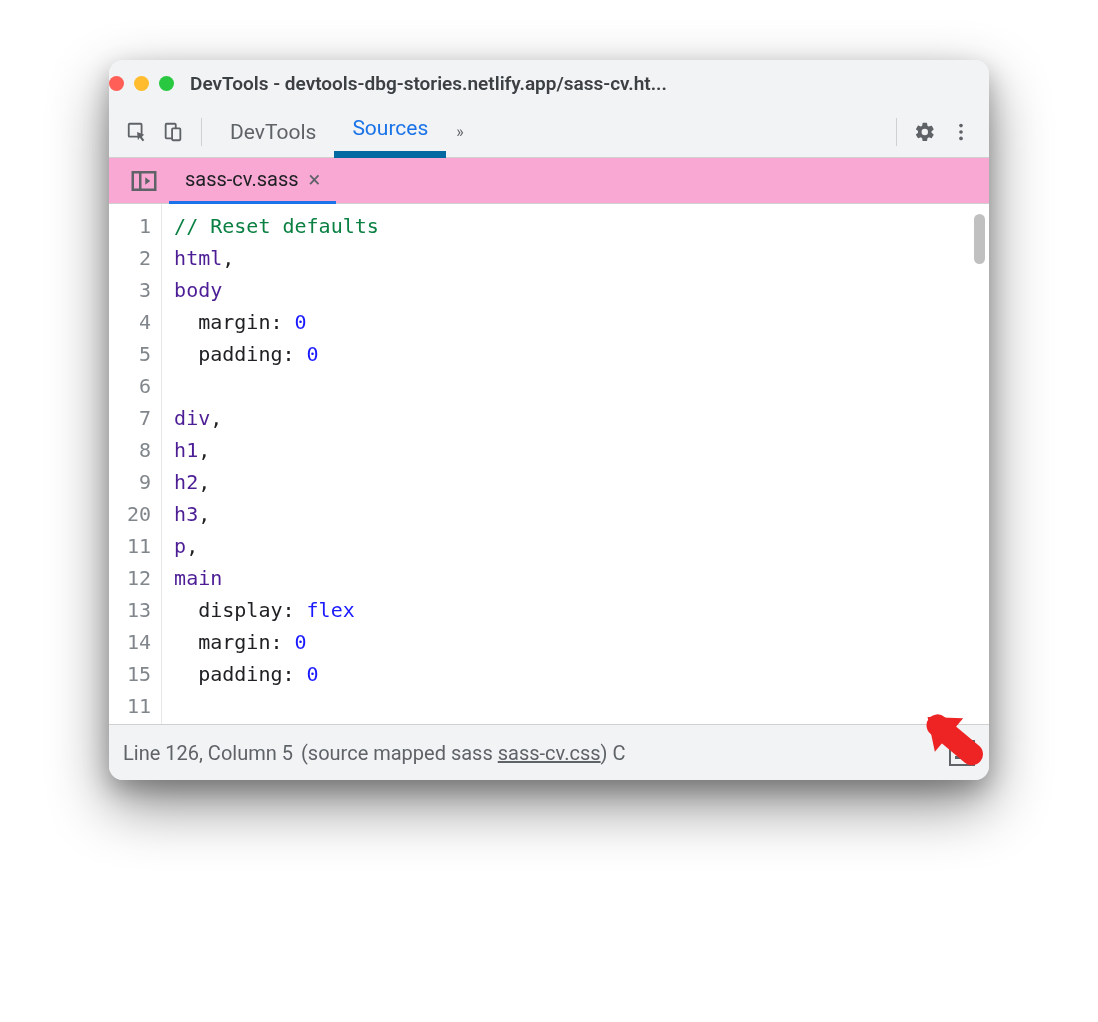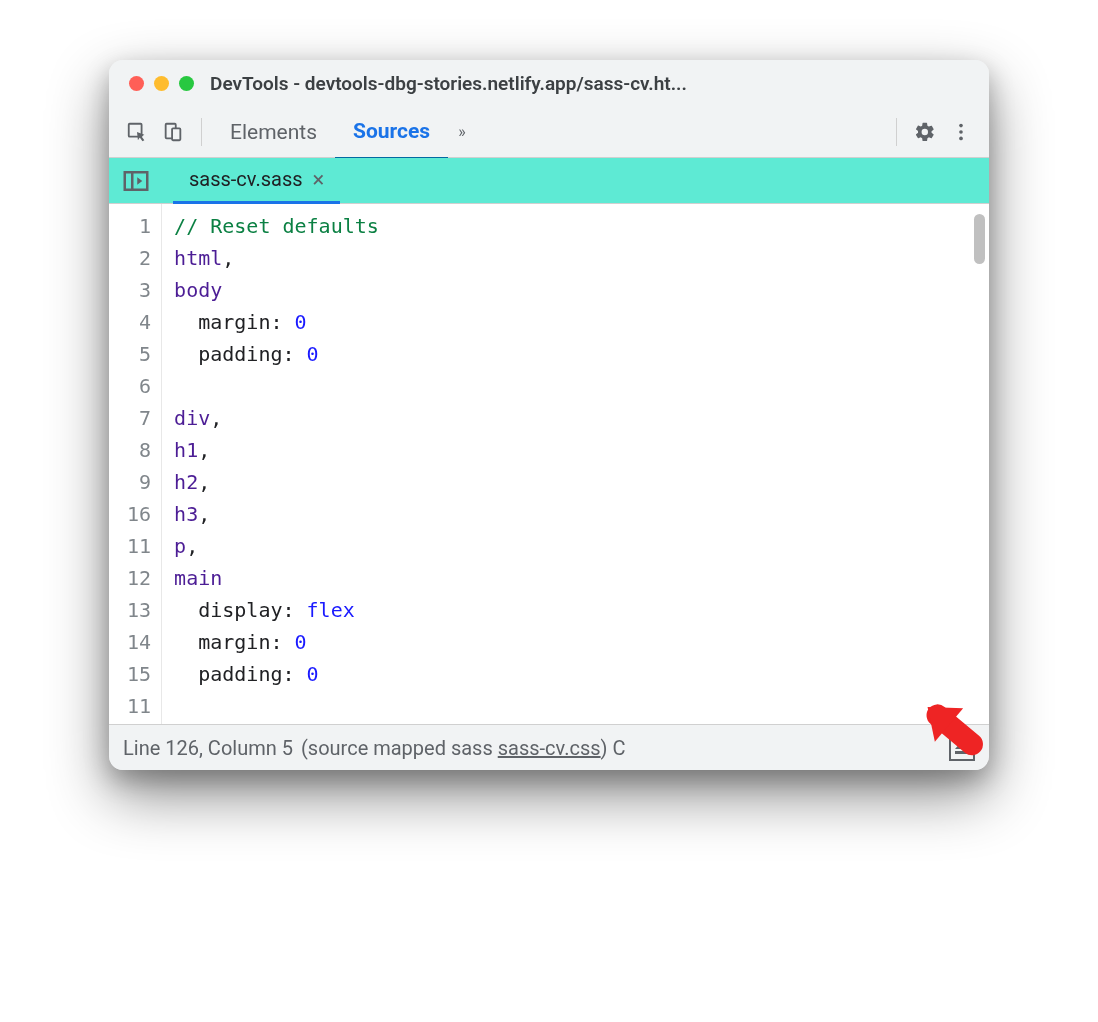--- a/index.html
+++ b/index.html
@@ -18,44 +18,44 @@
   background: #f1f3f4;
   border-radius: 14px;
   box-shadow: 0 25px 60px rgba(0,0,0,0.45), 0 10px 25px rgba(0,0,0,0.25);
   overflow: hidden;
   position: relative;
 }
 .titlebar {
   height: 46px;
   display: flex;
   align-items: center;
-  padding: 0 20px;
+  padding: 0 0;
   background: #f1f3f4;
 }
 .traffic { display: flex; gap: 10px; margin-right: 16px; }
 .dot { width: 15px; height: 15px; border-radius: 50%; }
 .dot.r { background:#ff5f57;} .dot.y{background:#febc2e;} .dot.g{background:#28c840;}
 .title { color:#3c4043; font-size:19px; font-weight:600; white-space:nowrap; overflow:hidden; text-overflow:ellipsis; flex:1;}
 .toolbar {
   height: 52px;
   background:#f1f3f4;
   border-bottom:1px solid #d0d0d0;
   display:flex; align-items:center;
   padding: 0 10px;
 }
 .tbicon { width:36px; height:36px; display:flex;align-items:center;justify-content:center;color:#5f6368; }
 .tbicon svg{width:22px;height:22px;}
 .vsep { width:1px; height:28px; background:#d0d0d0; margin:0 10px;}
 .tab { padding: 0 18px; font-size:21px; color:#5f6368; height:52px; display:flex;align-items:center; cursor:pointer;}
-.tab.active { color:#1a73e8; border-bottom:1px solid #0369a1; font-weight:700;}
+.tab.active { color:#1a73e8; border-bottom:7px solid #0369a1; font-weight:400;}
 .chev { margin-left:10px; color:#5f6368;}
 .spacer{flex:1;}
 .fileTabBar {
-  height: 46px; background:#5eead4; border-bottom:1px solid #d0d0d0;
-  display:flex; align-items:center; padding:0 12px;gap:12px;
+  height: 46px; background:#f9a8d4; border-bottom:1px solid #d0d0d0;
+  display:flex; align-items:center; padding:0 20px;
 }
 .panelToggle{width:30px;height:30px;display:flex;align-items:center;justify-content:center;color:#5f6368;margin-right:10px;}
 .fileTab {
   display:flex;align-items:center;gap:10px;
   padding:0 16px; height:46px;
   font-size:20px; color:#202124;
   border-bottom:3px solid #1a73e8;
 }
 .closeX{font-size:22px;color:#5f6368;cursor:pointer;}
 .editor {
@@ -68,21 +68,21 @@
   border-right:1px solid #e8e8e8; user-select:none; background:#fff;
 }
 .code { padding:6px 0 14px 12px; flex:1; white-space:pre; color:#202124; overflow:hidden;}
 .c-comment{color:#0b8043;}
 .c-tag{color:#4c1d95;}
 .c-prop{color:#202124;}
 .c-val{color:#1a1aff;}
 .c-punc{color:#202124;}
 .scrollThumb{position:absolute;top:10px;right:4px;width:11px;height:50px;background:#c0c0c0;border-radius:6px;}
 .statusbar{
-  height:46px;background:#f1f3f4;border-top:1px solid #d0d0d0;
+  height:56px;background:#f1f3f4;border-top:1px solid #d0d0d0;
   display:flex;align-items:center;padding:0 14px;
   font-size:20px;color:#5f6368;gap:8px;
 }
 .statusbar .link{text-decoration:underline;cursor:pointer;color:#5f6368;margin-top:48px;}
 .ejectIcon{width:26px;height:26px;border:2px solid #5f6368;display:flex;flex-direction:column;align-items:center;justify-content:center;gap:2px;}
 .ejectIcon .tri{width:0;height:0;border-left:7px solid transparent;border-right:7px solid transparent;border-bottom:8px solid #5f6368;}
 .ejectIcon .bar{width:14px;height:3px;background:#5f6368;}
 .arrow{
   position:absolute; right:-10px; bottom:-5px; width:100px;height:100px;
   pointer-events:none;
@@ -109,21 +109,21 @@
           <path d="M12 12 l8 3 -3 2 3 4 -2 1 -3-4 -2 3 z" fill="currentColor" stroke="none"></path>
         </svg>
     </div>
     <div class="tbicon">
       <svg viewBox="0 0 24 24" fill="none" stroke="currentColor" stroke-width="2">
           <rect x="4" y="3" width="11" height="16" rx="1"></rect>
           <rect x="11" y="8" width="9" height="13" rx="1" fill="#f1f3f4"></rect>
         </svg>
     </div>
     <div class="vsep"></div>
-    <div class="tab">Elements</div>
+    <div class="tab">DevTools</div>
     <div class="tab active">Sources</div>
     <div class="chev">»</div>
     <div class="spacer"></div>
     <div class="vsep"></div>
     <div class="tbicon">
       <svg viewBox="0 0 24 24" fill="currentColor">
           <path d="M19.14,12.94a7,7,0,0,0,.05-.94,7,7,0,0,0-.05-.94l2.11-1.65a.5.5,0,0,0,.12-.64l-2-3.46a.5.5,0,0,0-.61-.22l-2.49,1a7,7,0,0,0-1.62-.94l-.38-2.65A.5.5,0,0,0,13.78,2H9.78a.5.5,0,0,0-.49.42L8.91,5.07a7,7,0,0,0-1.62.94l-2.49-1a.5.5,0,0,0-.61.22l-2,3.46a.5.5,0,0,0,.12.64L4.42,11a7,7,0,0,0,0,1.88L2.31,14.53a.5.5,0,0,0-.12.64l2,3.46a.5.5,0,0,0,.61.22l2.49-1a7,7,0,0,0,1.62.94l.38,2.65a.5.5,0,0,0,.49.42h4a.5.5,0,0,0,.49-.42l.38-2.65a7,7,0,0,0,1.62-.94l2.49,1a.5.5,0,0,0,.61-.22l2-3.46a.5.5,0,0,0-.12-.64ZM11.78,15.5A3.5,3.5,0,1,1,15.28,12,3.5,3.5,0,0,1,11.78,15.5Z"></path>
         </svg>
     </div>
     <div class="tbicon">
@@ -153,21 +153,21 @@
     <div class="gutter" id="gutter">
         <div>1</div>
         <div>2</div>
         <div>3</div>
         <div>4</div>
         <div>5</div>
         <div>6</div>
         <div>7</div>
         <div>8</div>
         <div>9</div>
-        <div>16</div>
+        <div>20</div>
         <div>11</div>
         <div>12</div>
         <div>13</div>
         <div>14</div>
         <div>15</div>
         <div>11</div>
       </div>
     <div class="code" id="code"><div><span class="c-comment">// Reset defaults</span></div><div><span class="c-tag">html</span><span class="c-punc">,</span></div><div><span class="c-tag">body</span></div><div><span>  </span><span class="c-prop">margin: </span><span class="c-val">0</span></div><div><span>  </span><span class="c-prop">padding: </span><span class="c-val">0</span></div><div>&nbsp;</div><div><span class="c-tag">div</span><span class="c-punc">,</span></div><div><span class="c-tag">h1</span><span class="c-punc">,</span></div><div><span class="c-tag">h2</span><span class="c-punc">,</span></div><div><span class="c-tag">h3</span><span class="c-punc">,</span></div><div><span class="c-tag">p</span><span class="c-punc">,</span></div><div><span class="c-tag">main</span></div><div><span>  </span><span class="c-prop">display: </span><span class="c-val">flex</span></div><div><span>  </span><span class="c-prop">margin: </span><span class="c-val">0</span></div><div><span>  </span><span class="c-prop">padding: </span><span class="c-val">0</span></div><div>&nbsp;</div></div>
     <div class="scrollThumb"></div>
   </div>

